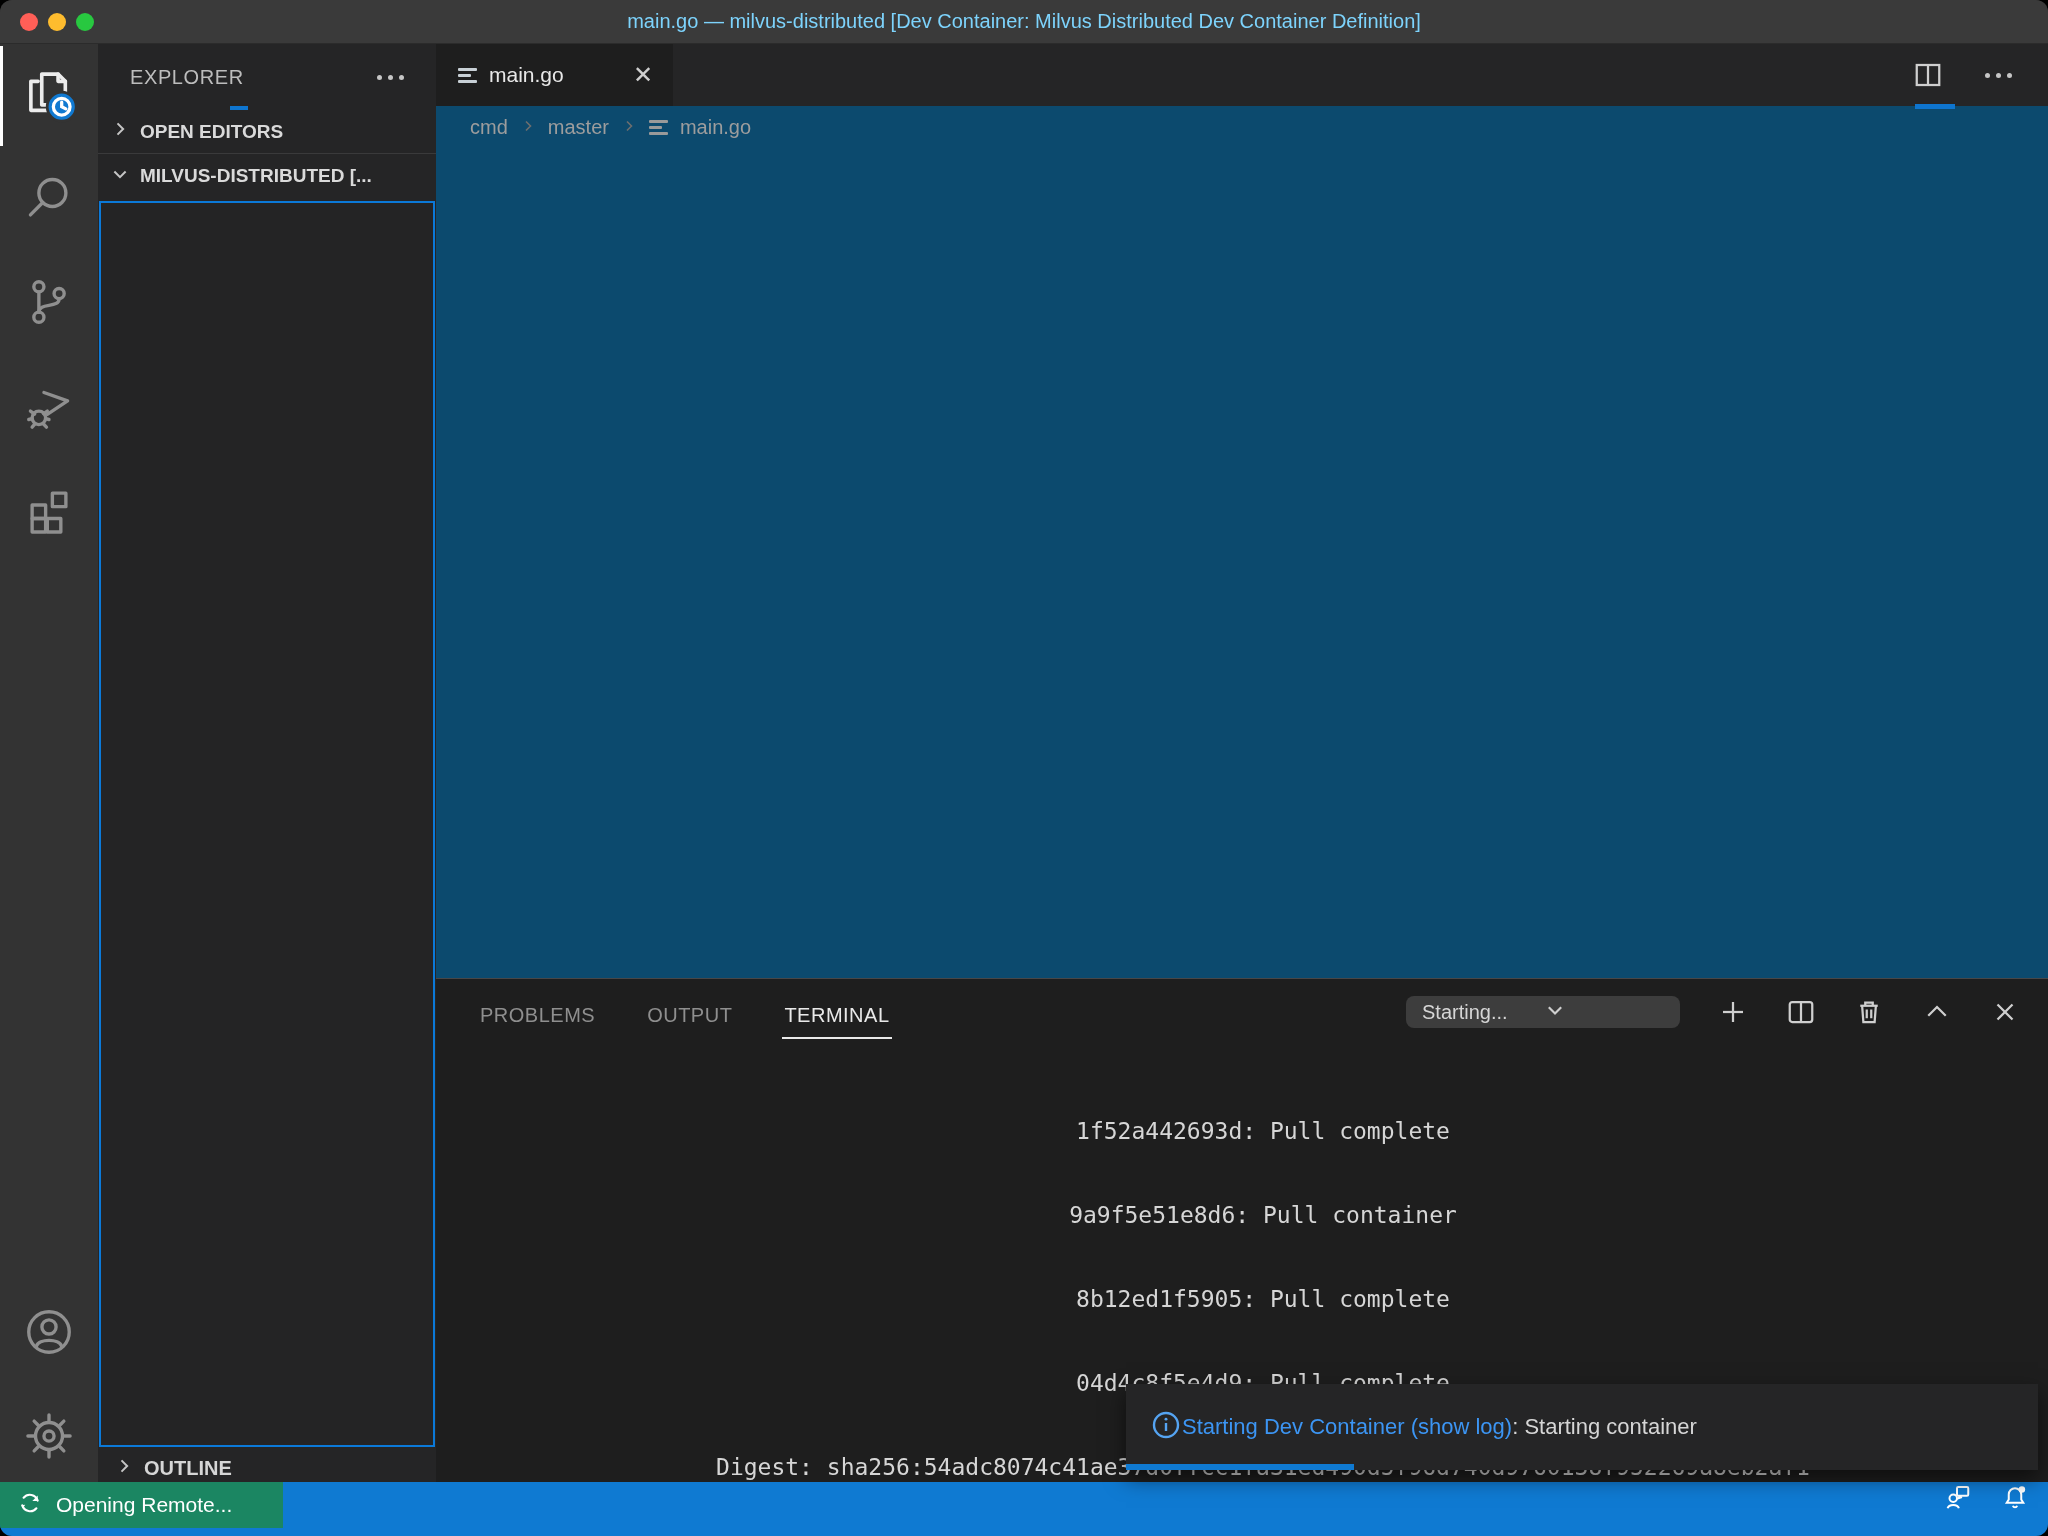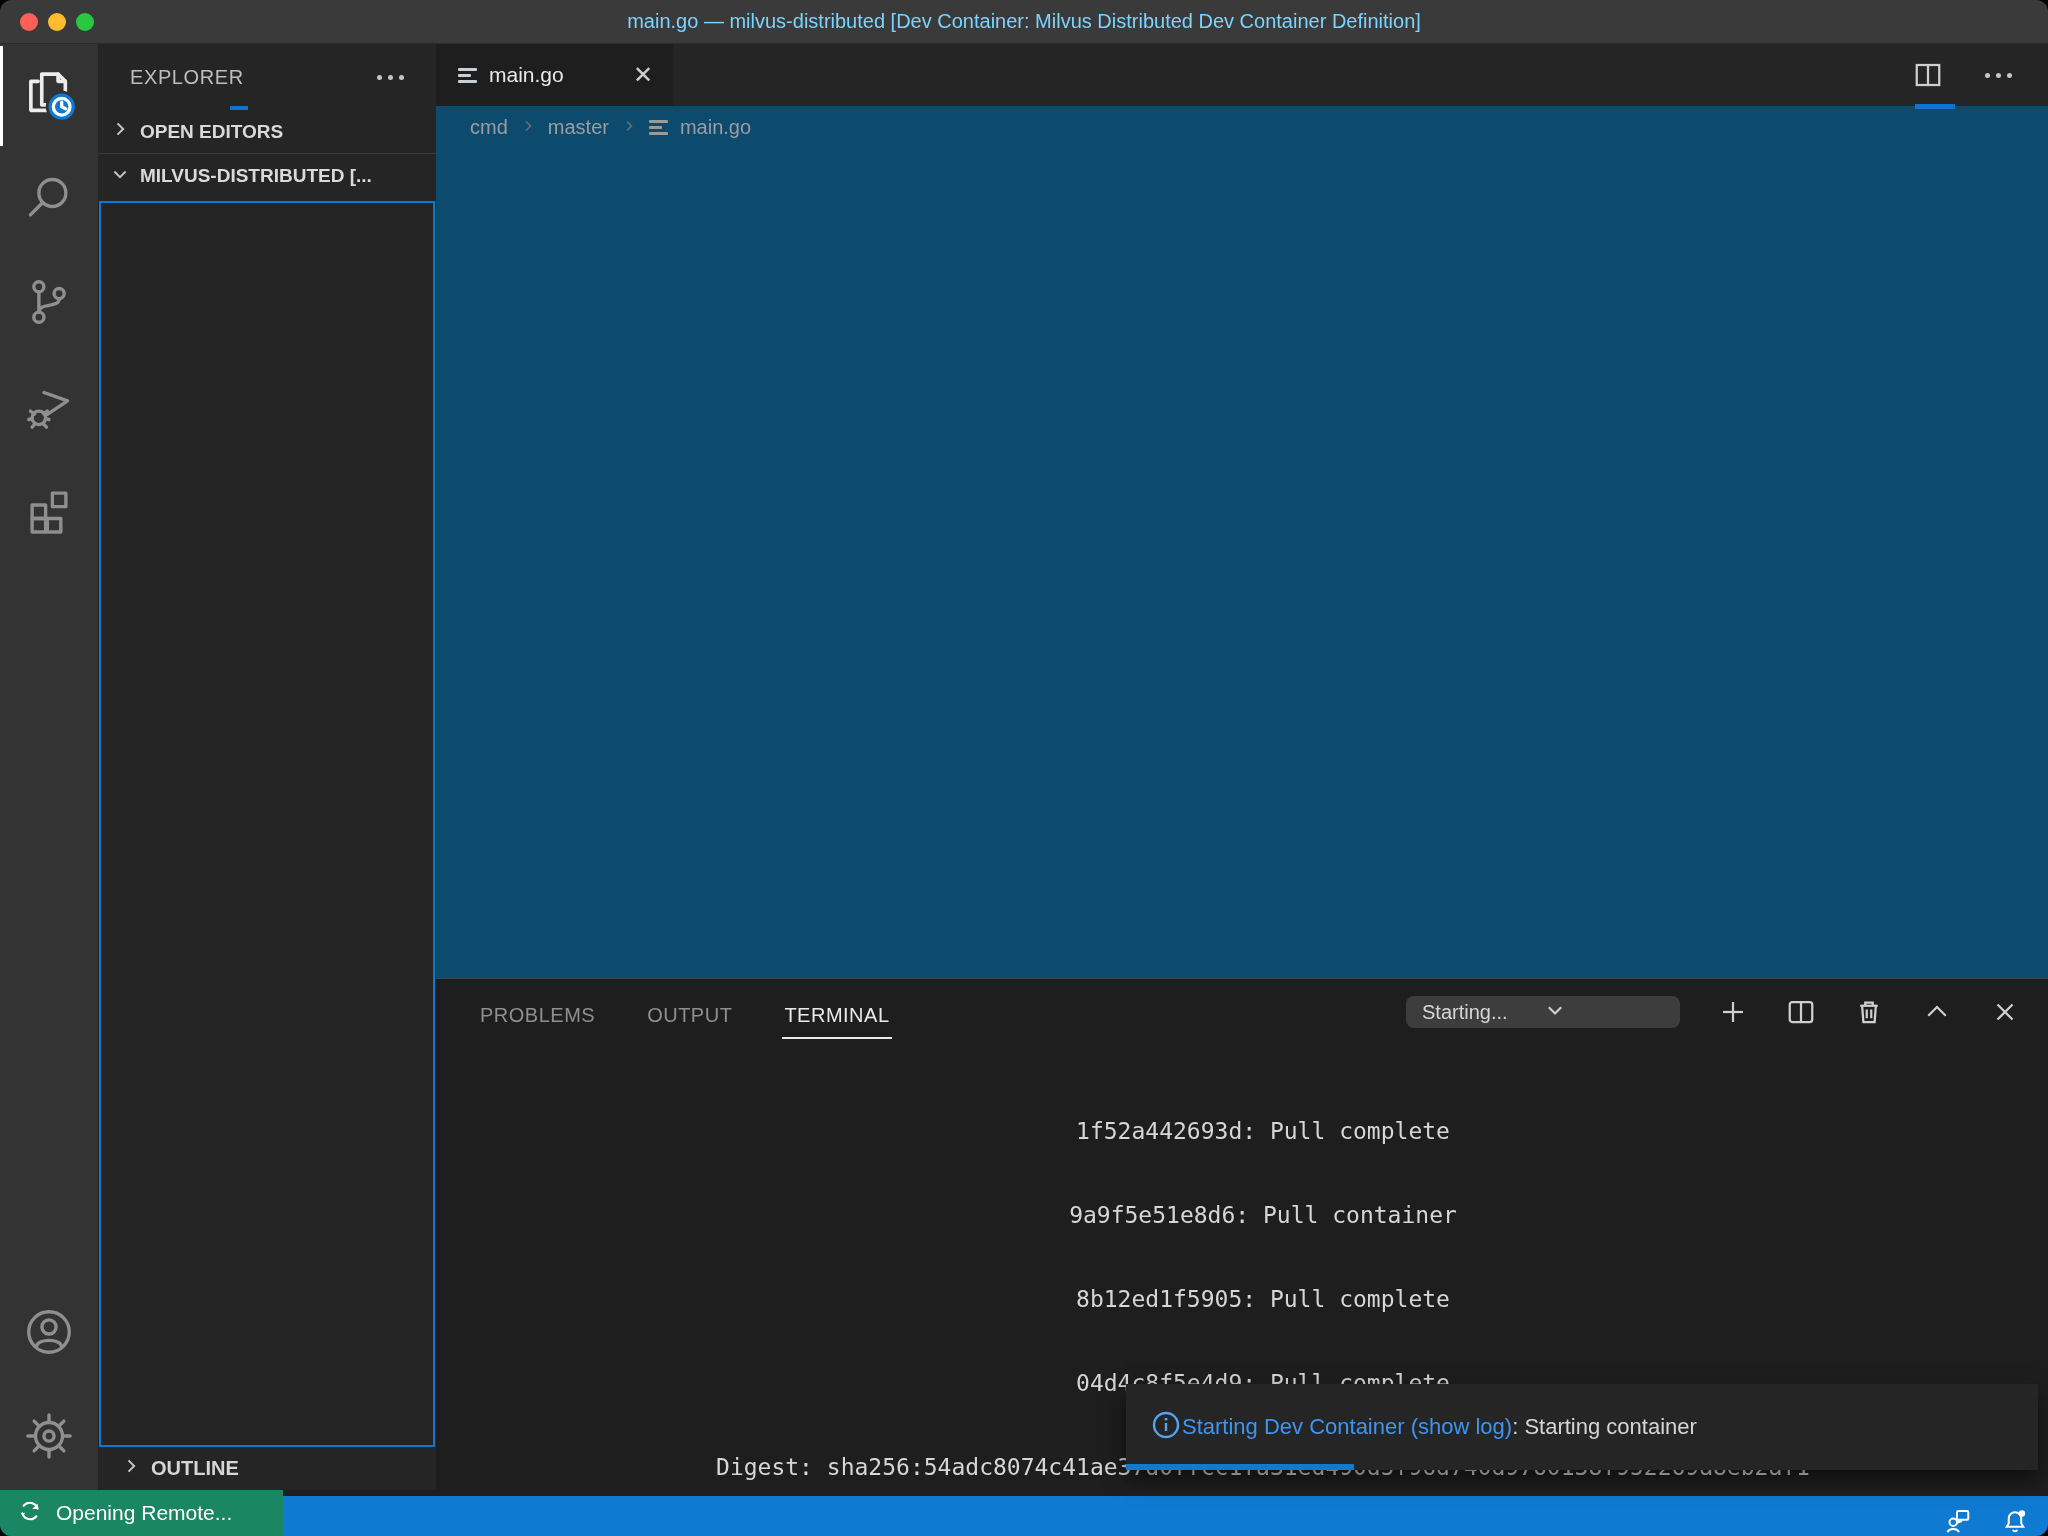--- a/index.html
+++ b/index.html
@@ -30,21 +30,21 @@
   .sb-title{font-size:20px;letter-spacing:.6px;color:#bdbdbd;flex:1;}
   .dots{display:flex;gap:6px;cursor:pointer;padding:6px;}
   .dots i{width:5px;height:5px;border-radius:50%;background:#c6c6c6;}
   .sb-progress{position:absolute;left:132px;top:62px;width:18px;height:4px;background:#0e75cf;}
   .sb-row{height:44px;display:flex;align-items:center;gap:10px;padding-left:12px;
     font-weight:bold;font-size:19px;color:#dadada;cursor:pointer;}
   .sb-row.openeditors{border-bottom:1px solid #3a3a3b;}
   .tree{position:absolute;left:1px;right:1px;top:157px;height:1246px;
     border:2px solid #0b79d8;background:#242425;cursor:pointer;}
   .sb-outline{position:absolute;left:0;right:0;top:1403px;height:43px;display:flex;
-    align-items:center;gap:10px;padding-left:23px;font-weight:bold;font-size:20px;color:#d6d6d6;cursor:pointer;}
+    align-items:center;gap:10px;padding-left:16px;font-weight:bold;font-size:20px;color:#d6d6d6;cursor:pointer;}
   .chev{flex:0 0 auto;}
   
   .editor{position:absolute;left:436px;top:44px;right:0;bottom:46px;background:#0c4a6e;}
   .tabstrip{position:absolute;top:0;left:0;right:0;height:62px;background:#252526;display:flex;}
   .tab{width:237px;background:#1e1e1e;display:flex;align-items:center;padding:0 16px 0 22px;gap:12px;cursor:pointer;}
   .tab-label{font-size:21px;color:#e8e8e8;flex:1;}
   .tab-close{color:#cfcfcf;font-size:24px;line-height:1;cursor:pointer;padding:2px 4px;}
   .editor-actions{position:absolute;right:30px;top:0;height:62px;display:flex;align-items:center;gap:36px;}
   .ed-progress{position:absolute;left:1479px;top:60px;width:40px;height:5px;background:#0e75cf;}
   .gofile{display:inline-flex;flex-direction:column;gap:3px;}
@@ -68,21 +68,21 @@
   .pa-icon{cursor:pointer;display:flex;align-items:center;}
   .terminal{position:absolute;left:42px;top:82px;right:0;bottom:0;
     font-family:"DejaVu Sans Mono",monospace;font-size:23px;line-height:28px;color:#d6d6d6;white-space:pre;text-align:center;}
   
   .toast{position:absolute;left:1126px;top:1384px;width:912px;height:86px;background:#252526;
     box-shadow:0 8px 20px rgba(0,0,0,.55);z-index:5;display:flex;align-items:center;padding:0 24px;gap:0;}
   .toast-link{color:#3c95f3;font-size:22px;cursor:pointer;}
   .toast-msg{color:#d6d6d6;font-size:22px;}
   .toast-progress{position:absolute;left:0;bottom:0;height:6px;background:#0f7ad2;width:25%;}
   
-  .statusbar{position:absolute;left:0;right:0;bottom:0;height:40px;background:#0f7ad2;display:flex;align-items:flex-end;color:#fff;gap:36px;}
+  .statusbar{position:absolute;left:0;right:0;bottom:0;height:54px;background:#0f7ad2;display:flex;align-items:flex-start;color:#fff;gap:36px;}
   .remote{height:46px;width:283px;background:#1b8662;display:flex;align-items:center;gap:12px;
     padding-left:16px;cursor:pointer;flex:0 0 auto;}
   .remote-label{font-size:21px;color:#ffffff;}
   .sb-right{margin-left:auto;display:flex;align-items:center;gap:28px;padding-right:18px;}
   .sb-right .pa-icon svg{display:block;}
 </style>
 </head>
 <body>
 
 <div id="window">

